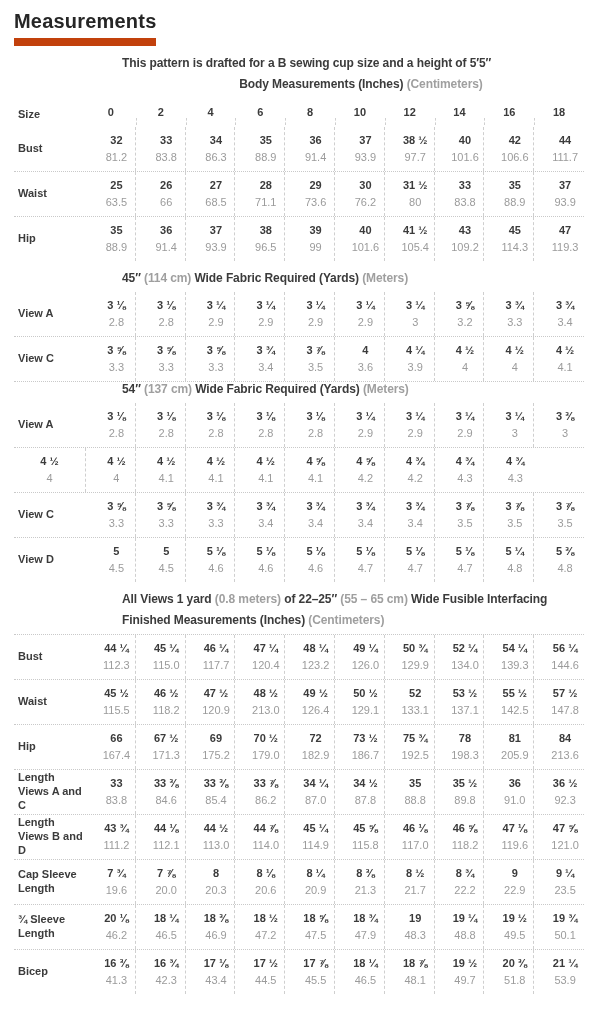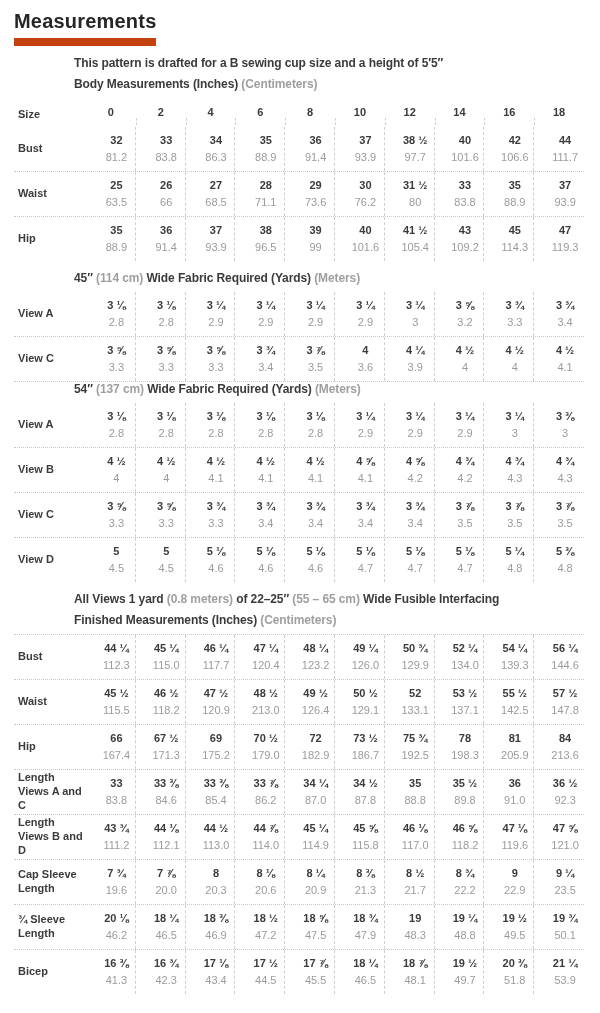--- a/index.html
+++ b/index.html
@@ -1,24 +1,24 @@
 <!DOCTYPE html>
 <html><head>
 <meta charset="utf-8">
 <style>
   html,body{margin:0;padding:0;background:#ffffff;}
   body{width:600px;font-family:"Liberation Sans",sans-serif;color:#3b3b3b;}
   .page{padding:8px 0 6px 14px;width:586px;}
   .title{display:inline-block;font-size:20px;font-weight:700;color:#262626;
          letter-spacing:.2px;border-bottom:8px solid #c2410c;padding-bottom:5px;margin:2px 0 10px 0;}
   .lead{font-size:12px;font-weight:700;color:#3b3b3b;margin:0 0 7px 0;white-space:nowrap;letter-spacing:-.1px;}
-  .indent{margin-left:60px;}
+  .indent{margin-left:108px;}
   .muted{color:#9f9f9f;}
   .mt{margin-top:10px;}
-  .mb{margin-bottom:11px;}
+  .mb{margin-bottom:11px;text-align:center;}
 
   .table{margin-right:16px;}
   .mrow{display:grid;grid-template-columns:72px repeat(10,1fr);gap:12px;}
   .mrow + .mrow{border-top:1px dotted #c9c9c9;}
   .topline .mrow:first-child{border-top:1px dotted #c9c9c9;}
   .bottomline .mrow:last-child{border-bottom:1px dotted #c9c9c9;}
   .mlabel{display:flex;align-items:center;font-size:11px;font-weight:700;color:#3b3b3b;
           padding-left:4px;line-height:1.25;}
   .mcell{text-align:center;padding:5px 0 6px 0;}
   .mcell.sep{border-right:1px dashed #cfcfcf;}
@@ -319,21 +319,20 @@
         <div class="mcell sep">
           <div class="in">3 ¼</div>
           <div class="cm">3</div>
         </div>
         <div class="mcell">
           <div class="in">3 ⅜</div>
           <div class="cm">3</div>
         </div>
       </div>
       <div class="mrow">
-        <div class="mlabel">View B</div>
         <div class="mcell sep">
           <div class="in">4 ½</div>
           <div class="cm">4</div>
         </div>
         <div class="mcell sep">
           <div class="in">4 ½</div>
           <div class="cm">4</div>
         </div>
         <div class="mcell sep">
           <div class="in">4 ½</div>

